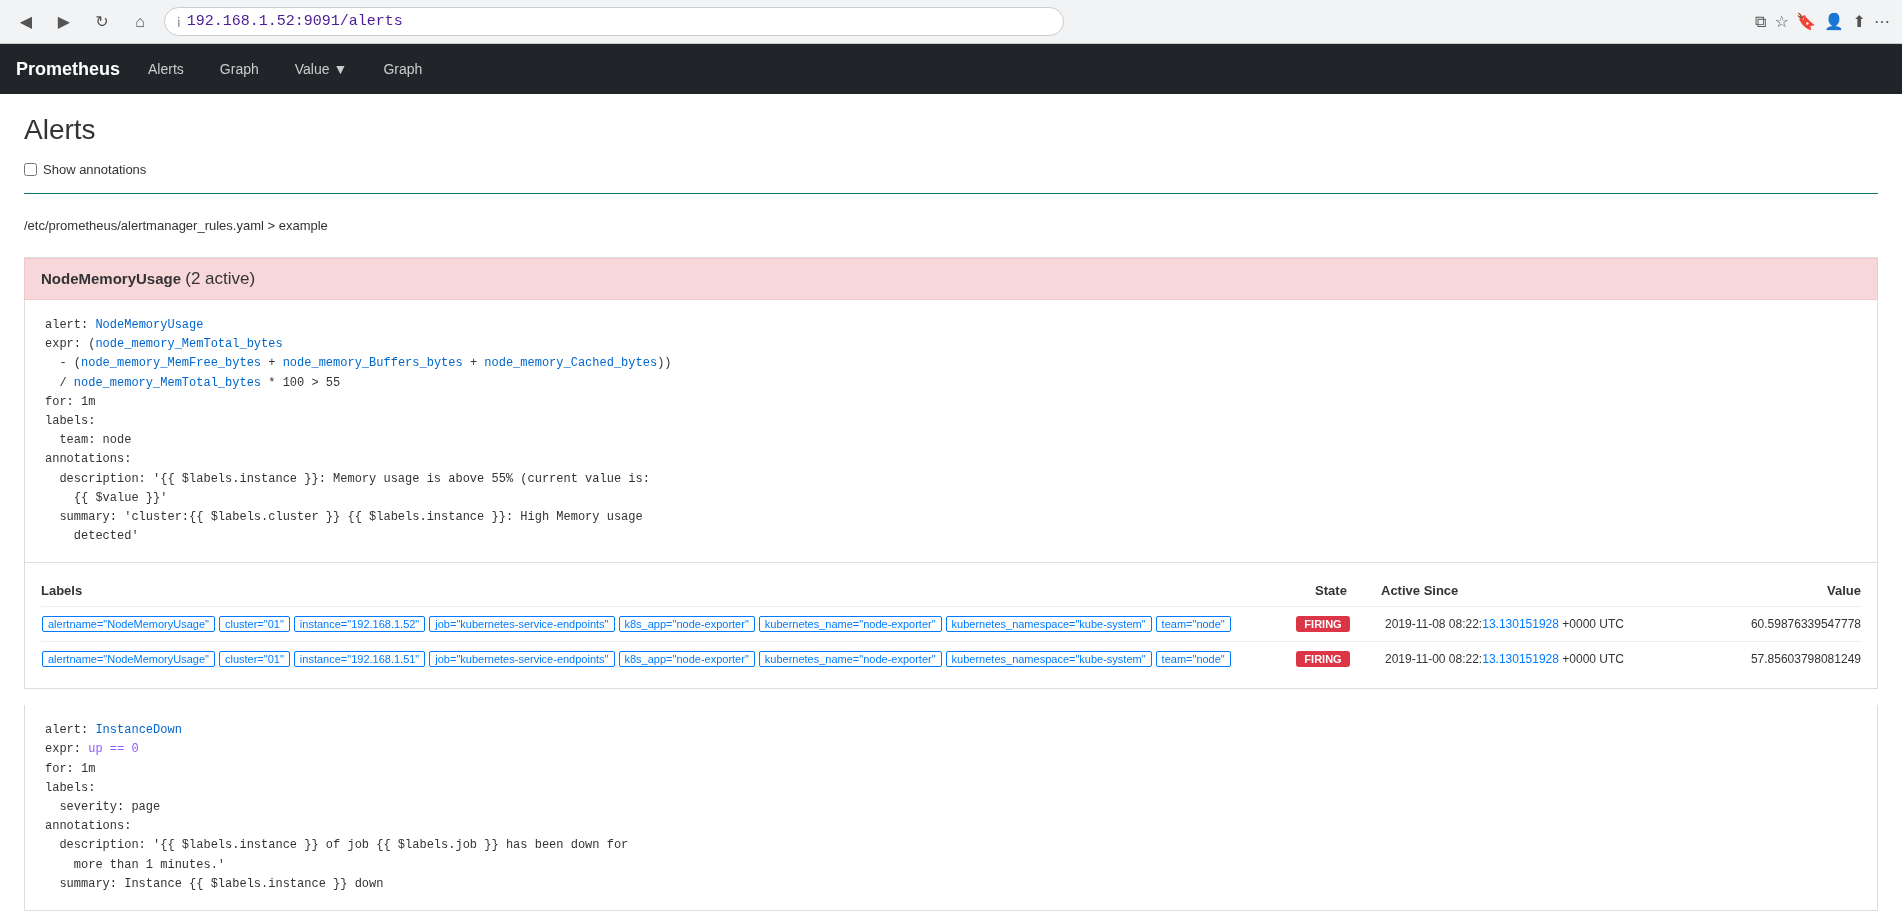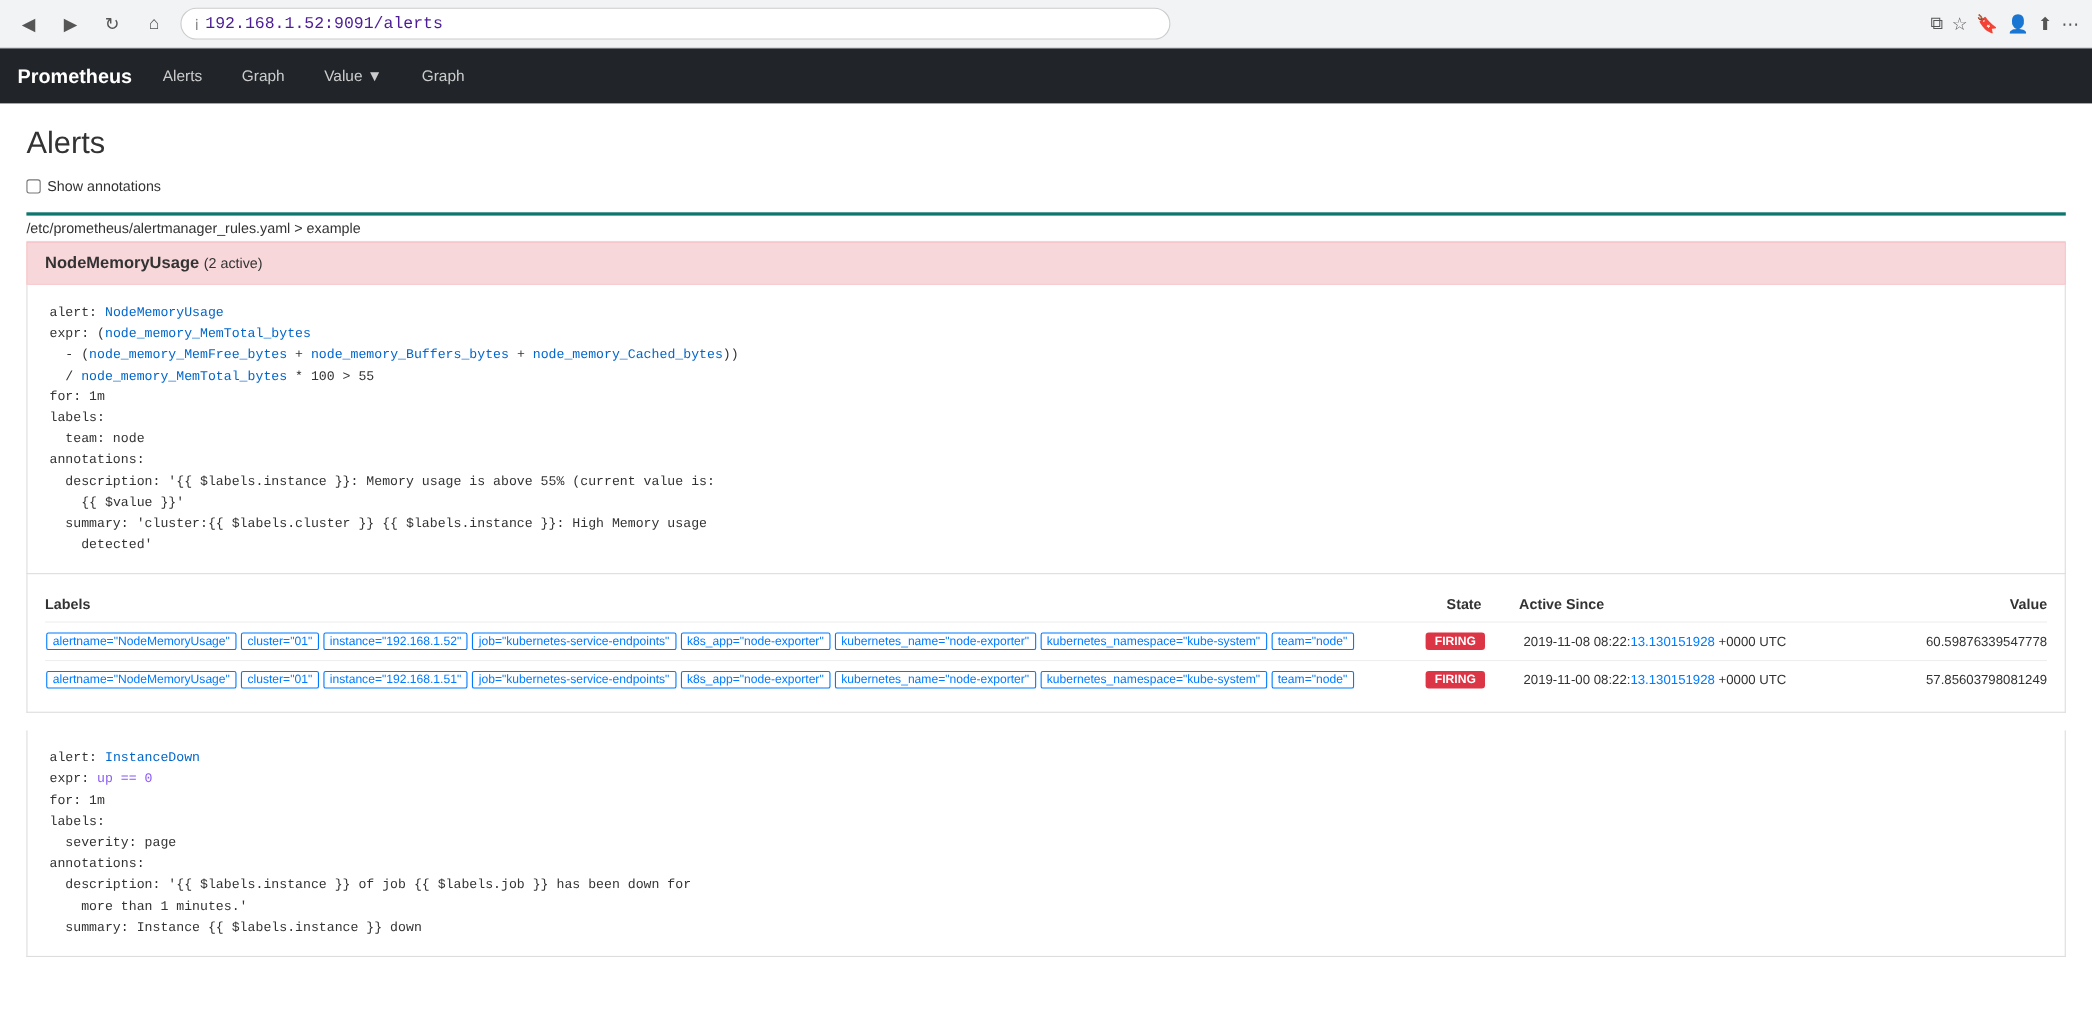--- a/index.html
+++ b/index.html
@@ -93,22 +93,22 @@
       margin-bottom: 16px;
       font-size: 13px;
       cursor: pointer;
     }
     .show-annotations input { cursor: pointer; }
 
     
     .rule-group-path {
       font-size: 13px;
       color: #333;
-      padding: 4px 0;
-      border-top: 3px solid #0f766e;
+      padding: 24px 0;
+      border-top: 1px solid #0f766e;
       border-bottom: 1px solid #ddd;
       margin-bottom: 0;
     }
 
     
     .alert-section {
       margin-bottom: 16px;
     }
     .alert-header-firing {
       background: #f8d7da;
@@ -121,21 +121,21 @@
     .alert-header-ok {
       background: #d4edda;
       border: 1px solid #c3e6cb;
       padding: 10px 16px;
       font-size: 15px;
       font-weight: 600;
       color: #333;
     }
     .alert-count {
       font-weight: normal;
-      font-size: 13px;
+      font-size: 17px;
     }
 
     
     .alert-rule-block {
       border: 1px solid #ddd;
       border-top: none;
       padding: 16px 20px;
       font-family: 'Courier New', monospace;
       font-size: 12px;
       line-height: 1.6;

